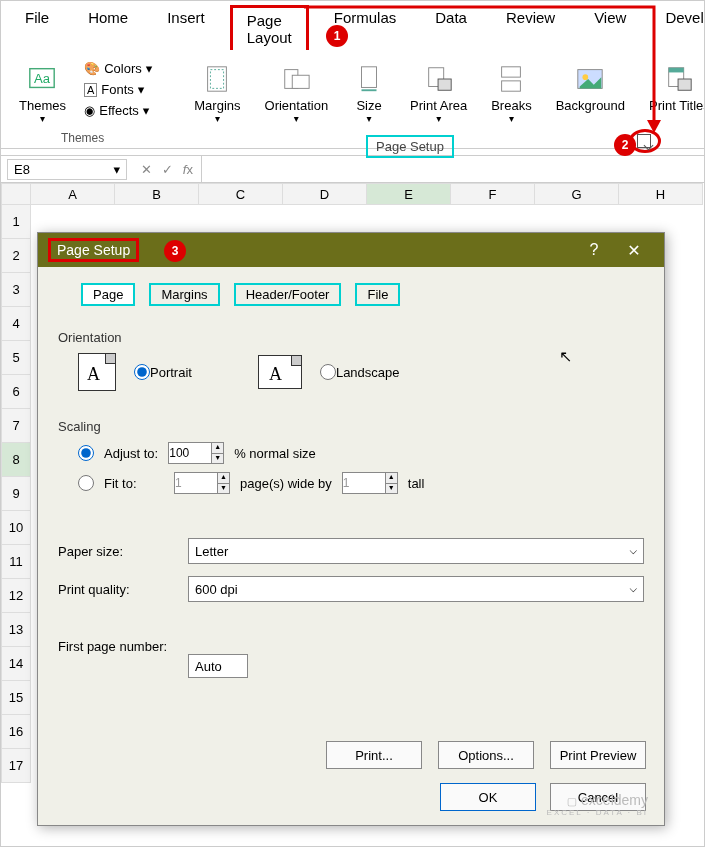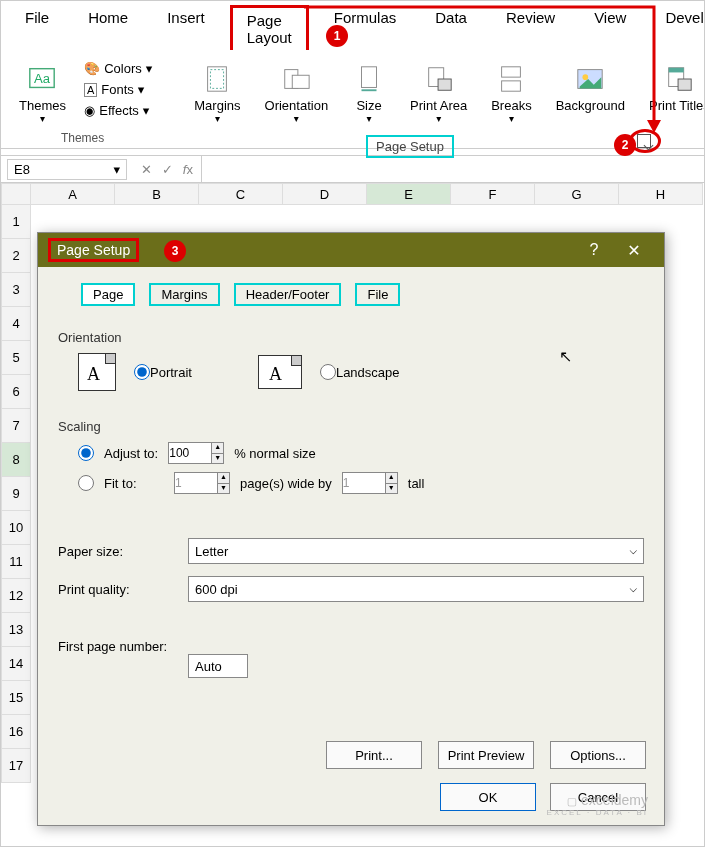--- a/index.html
+++ b/index.html
@@ -364,22 +364,22 @@
         </div>
     </div>
     <div class="form-row">
       <label>First page number:</label>
       <input class="text-input" value="Auto" style="">
     </div>
   </div>
 
   <div class="dlg-buttons">
     <button class="btn">Print...</button>
+    <button class="btn">Options...</button>
     <button class="btn">Print Preview</button>
-    <button class="btn">Options...</button>
   </div>
   <div class="dlg-buttons2">
     <button class="btn primary">OK</button>
     <button class="btn">Cancel</button>
   </div>
 
   <div class="watermark">
     <span style="font-size:11px">▢</span> <span>exceldemy</span>
     <div class="sub">EXCEL · DATA · BI</div>
   </div>

